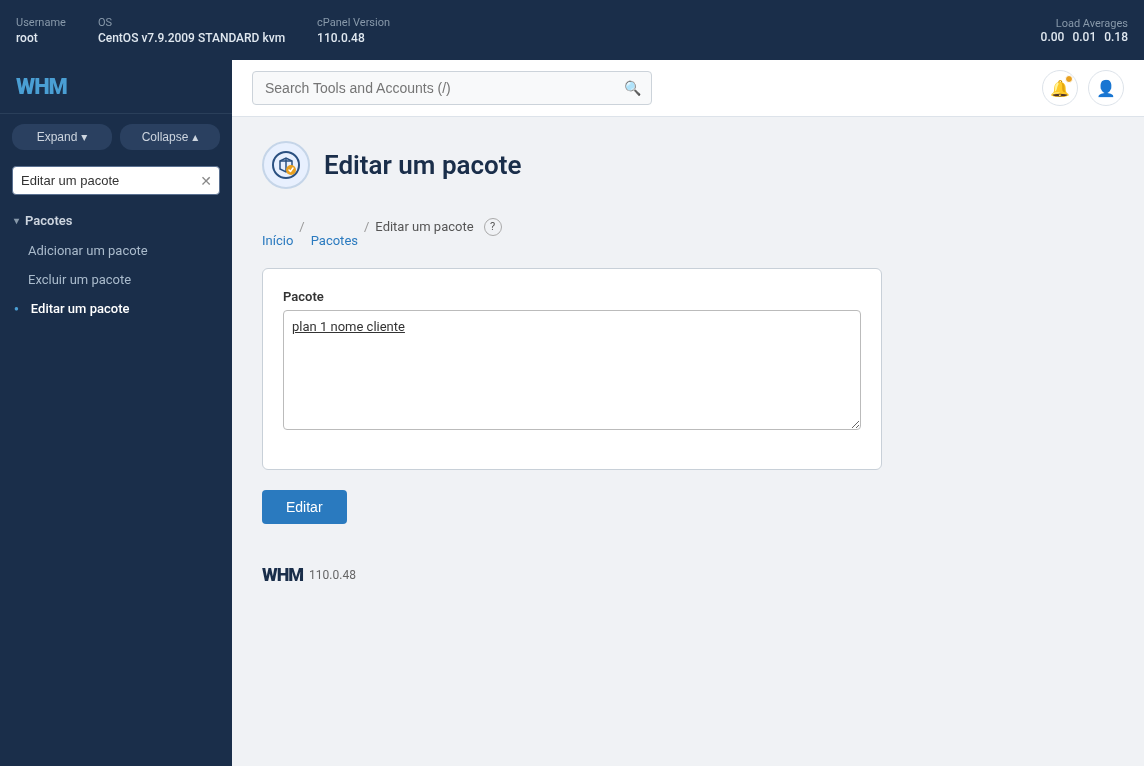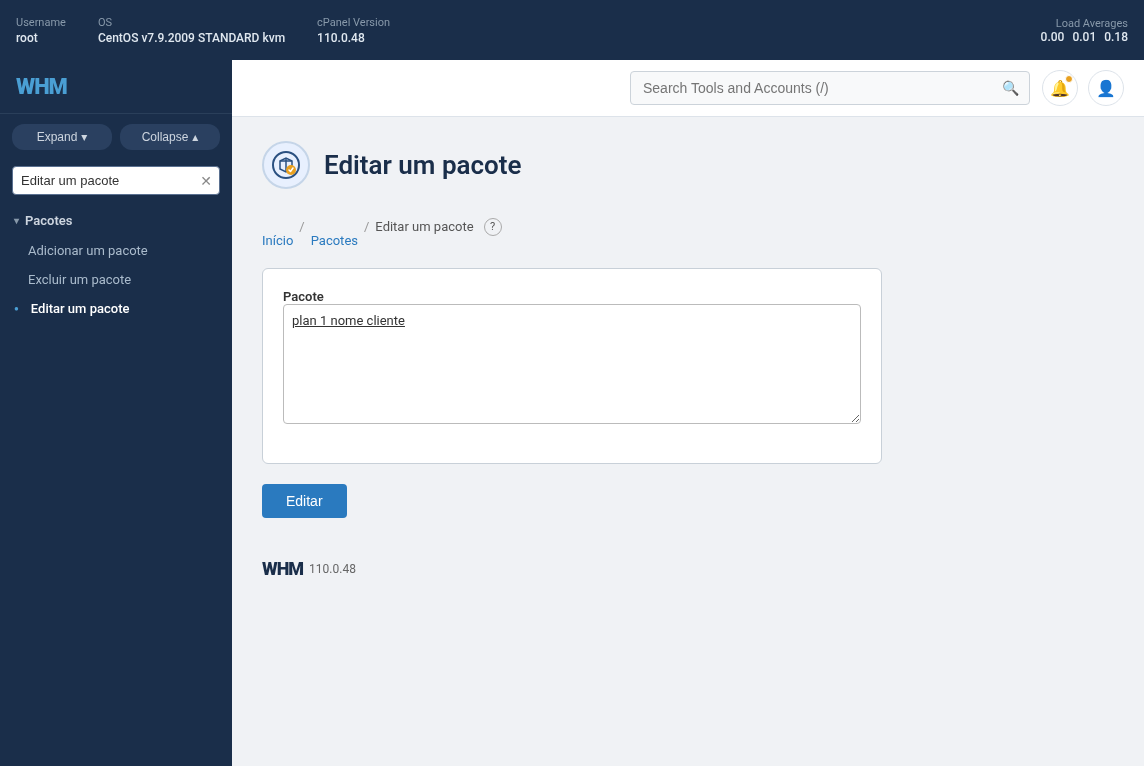--- a/index.html
+++ b/index.html
@@ -156,21 +156,21 @@
       border-bottom: 1px solid #dde3ea;
       padding: 10px 20px;
       display: flex;
       align-items: center;
       gap: 12px;
       flex-shrink: 0;
     }
     .header-search-wrapper {
       flex: 1;
       display: flex;
-      justify-content: flex-end;
+      justify-content: flex-start;
     }
     .header-search {
       border: 1px solid #ccd3da;
       border-radius: 4px;
       padding: 8px 36px 8px 12px;
       font-size: 14px;
       color: #555;
       width: 400px;
       position: relative;
       background: #f8f9fa;
@@ -283,20 +283,21 @@
       margin-bottom: 20px;
     }
 
     .form-group {
       margin-bottom: 16px;
     }
     .form-label {
       display: block;
       font-weight: 600;
       color: #333;
+      margin-bottom: 6px;
       font-size: 13px;
     }
     .form-textarea {
       width: 100%;
       height: 120px;
       border: 1px solid #bbb;
       border-radius: 4px;
       padding: 8px;
       font-size: 13px;
       color: #333;

